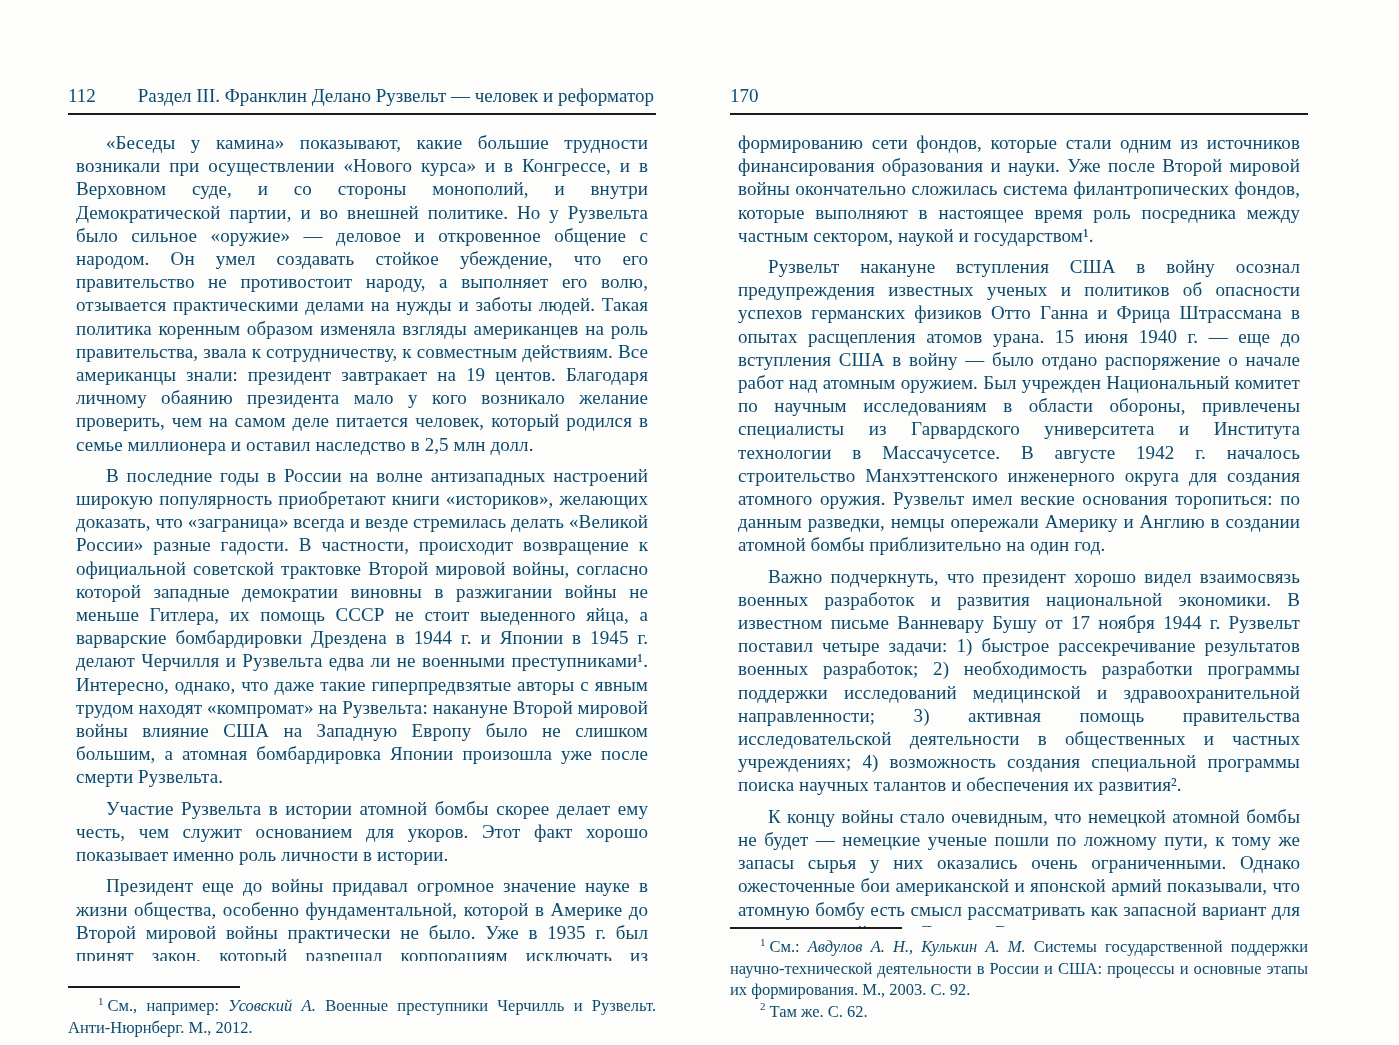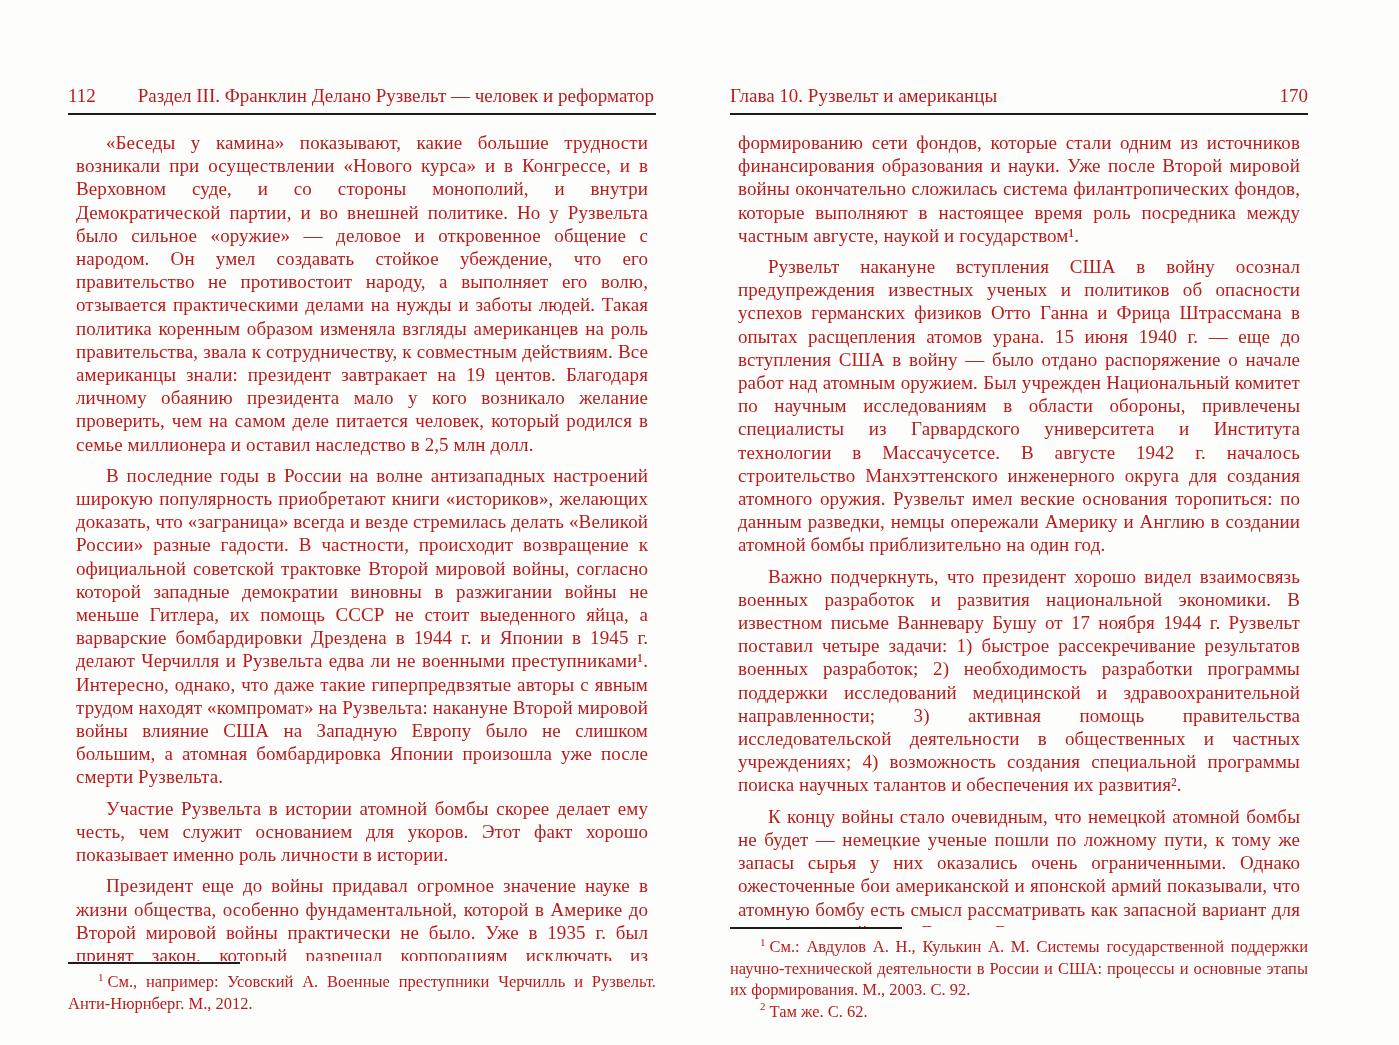--- a/index.html
+++ b/index.html
@@ -7,21 +7,21 @@
     padding: 0;
     background: #ffffff;
   }
   .scan {
     position: relative;
     width: 1399px;
     height: 1045px;
     background: #fdfdfc;
     overflow: hidden;
     font-family: "Liberation Serif", "DejaVu Serif", serif;
-    color: #b91c1c;
+    color: #0c4a6e;
   }
   .page {
     position: absolute;
     top: 84px;
     height: 961px;
     overflow: hidden;
   }
   .page-left  { left: 68px;  width: 588px; }
   .page-right { left: 730px; width: 578px; }
 
@@ -50,42 +50,42 @@
 
   .body-text p { margin: 8px; text-indent: 30px; }
   .body-text p.noindent { text-indent: 0; }
 
   .footnote-block {
     position: absolute;
     left: 0;
     right: 0;
     background: #fdfdfc;
   }
-  .page-left  .footnote-block { top: 878px; }
+  .page-left  .footnote-block { top: 902px; }
   .page-right .footnote-block { top: 843px; }
 
   .fn-rule {
     width: 172px;
     border: none;
     border-top: 2px solid #1c1c1c;
     margin: 0 0 7px 0;
   }
   .footnote {
     margin: 0;
     font-size: 16.5px;
     line-height: 21.5px;
     text-align: justify;
     text-indent: 30px;
   }
   .footnote sup {
     font-size: 11px;
     line-height: 0;
     margin-right: 4px;
   }
-  .it { }
+  .it { font-style: italic; }
 </style>
 </head>
 <body>
 
 <div class="scan">
 
   <section class="page page-left">
     <header class="running-head">
       <span class="pagenum">112</span>
       <span class="head-title">Раздел III. Франклин Делано Рузвельт — человек и реформатор</span>
@@ -99,26 +99,25 @@
     </div>
 
     <div class="footnote-block">
       <hr class="fn-rule">
       <p class="footnote"><sup>1</sup><span>См., например: </span><span class="it">Усовский А.</span><span> Военные преступники Черчилль и Рузвельт. Анти-Нюрнберг. М., 2012.</span></p>
     </div>
   </section>
 
   <section class="page page-right">
     <header class="running-head">
-      <span class="head-title">Глава 10. Рузвельт и американцы</span>
       <span class="pagenum">170</span>
     </header>
 
     <div class="body-text">
-      <p class="noindent">формированию сети фондов, которые стали одним из источников финансирования образования и науки. Уже после Второй мировой войны окончательно сложилась система филантропических фондов, которые выполняют в настоящее время роль посредника между частным августе, наукой и государством¹.</p>
+      <p class="noindent">формированию сети фондов, которые стали одним из источников финансирования образования и науки. Уже после Второй мировой войны окончательно сложилась система филантропических фондов, которые выполняют в настоящее время роль посредника между частным сектором, наукой и государством¹.</p>
       <p>Рузвельт накануне вступления США в войну осознал предупреждения известных ученых и политиков об опасности успехов германских физиков Отто Ганна и Фрица Штрассмана в опытах расщепления атомов урана. 15 июня 1940 г. — еще до вступления США в войну — было отдано распоряжение о начале работ над атомным оружием. Был учрежден Национальный комитет по научным исследованиям в области обороны, привлечены специалисты из Гарвардского университета и Института технологии в Массачусетсе. В августе 1942 г. началось строительство Манхэттенского инженерного округа для создания атомного оружия. Рузвельт имел веские основания торопиться: по данным разведки, немцы опережали Америку и Англию в создании атомной бомбы приблизительно на один год.</p>
       <p>Важно подчеркнуть, что президент хорошо видел взаимосвязь военных разработок и развития национальной экономики. В известном письме Ванневару Бушу от 17 ноября 1944 г. Рузвельт поставил четыре задачи: 1) быстрое рассекречивание результатов военных разработок; 2) необходимость разработки программы поддержки исследований медицинской и здравоохранительной направленности; 3) активная помощь правительства исследовательской деятельности в общественных и частных учреждениях; 4) возможность создания специальной программы поиска научных талантов и обеспечения их развития².</p>
       <p>К концу войны стало очевидным, что немецкой атомной бомбы не будет — немецкие ученые пошли по ложному пути, к тому же запасы сырья у них оказались очень ограниченными. Однако ожесточенные бои американской и японской армий показывали, что атомную бомбу есть смысл рассматривать как запасной вариант для завершения войны на Дальнем Востоке.</p>
       <p>К декабрю 1944 г. относится беседа с Рузвельтом финансиста А. Сакса, неофициального советника президента, по просьбе группы</p>
     </div>
 
     <div class="footnote-block">
       <hr class="fn-rule">
       <p class="footnote"><sup>1</sup><span>См.: </span><span class="it">Авдулов А. Н., Кулькин А. М.</span><span> Системы государственной поддержки научно-технической деятельности в России и США: процессы и основные этапы их формирования. М., 2003. С. 92.</span></p>
       <p class="footnote"><sup>2</sup><span></span><span class="it"></span><span>Там же. С. 62.</span></p>

